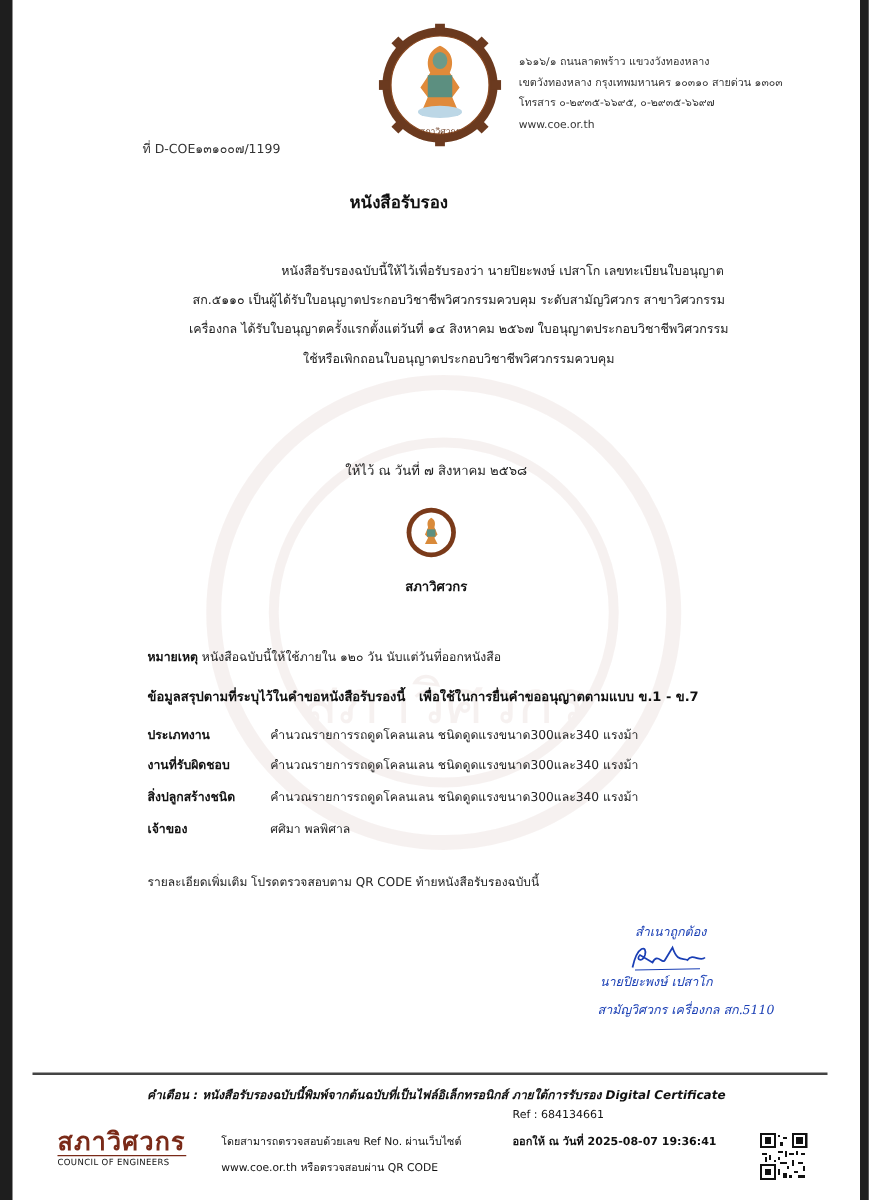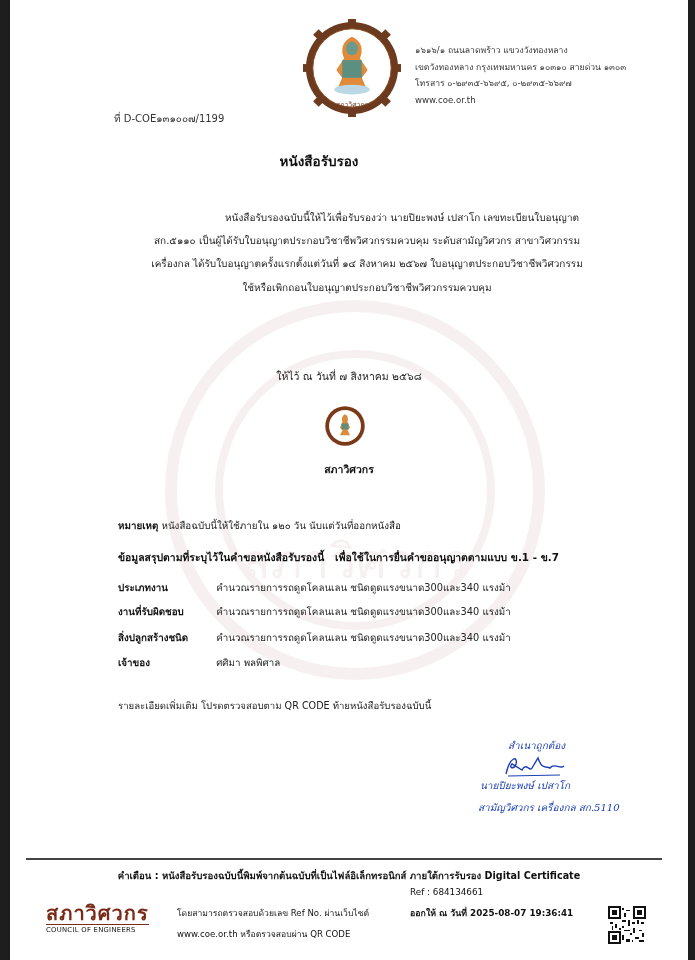--- a/index.html
+++ b/index.html
@@ -37,21 +37,21 @@
   .sig {
     left: 470px; top: 738px; width: 155px; height: 100px;
     font-family: "DejaVu Serif", serif; font-style: italic; color: #1a3fb5;
     font-size: 10px;
   }
   .sig .l1 { position: absolute; left: 28px; top: 0; }
   .sig .scrawl { position: absolute; left: 22px; top: 16px; }
   .sig .l3 { position: absolute; left: 0; top: 40px; }
   .sig .l4 { position: absolute; left: -2px; top: 62px; }
   .divider { left: 16px; top: 858px; width: 636px; height: 2px; background: #444; }
-  .warning { left: 0; width: 678px; top: 868px; text-align: center; font-size: 9.6px; font-weight: bold; color: #111; }
+  .warning { left: 0; width: 678px; top: 868px; text-align: center; font-size: 9.6px; font-weight: bold; color: #111; font-style: italic; }
   .brand-th {
     left: 36px; top: 902px; font-size: 20px; font-weight: bold; color: #7a2a18;
     letter-spacing: 1px; border-bottom: 1.5px solid #7a2a18; line-height: 22px;
   }
   .brand-en { left: 36px; top: 926px; font-size: 6.8px; color: #111; letter-spacing: 0.3px; }
   .verify1 { left: 167px; top: 906px; font-size: 8.6px; color: #111; }
   .verify2 { left: 167px; top: 927px; font-size: 8.6px; color: #111; }
   .issued { left: 400px; top: 906px; font-size: 8.8px; color: #111; font-weight: bold; }
   .ref { left: 400px; top: 887px; font-size: 8.8px; color: #111; }
   .qr { position: absolute; left: 598px; top: 906px; width: 38px; height: 38px; }

